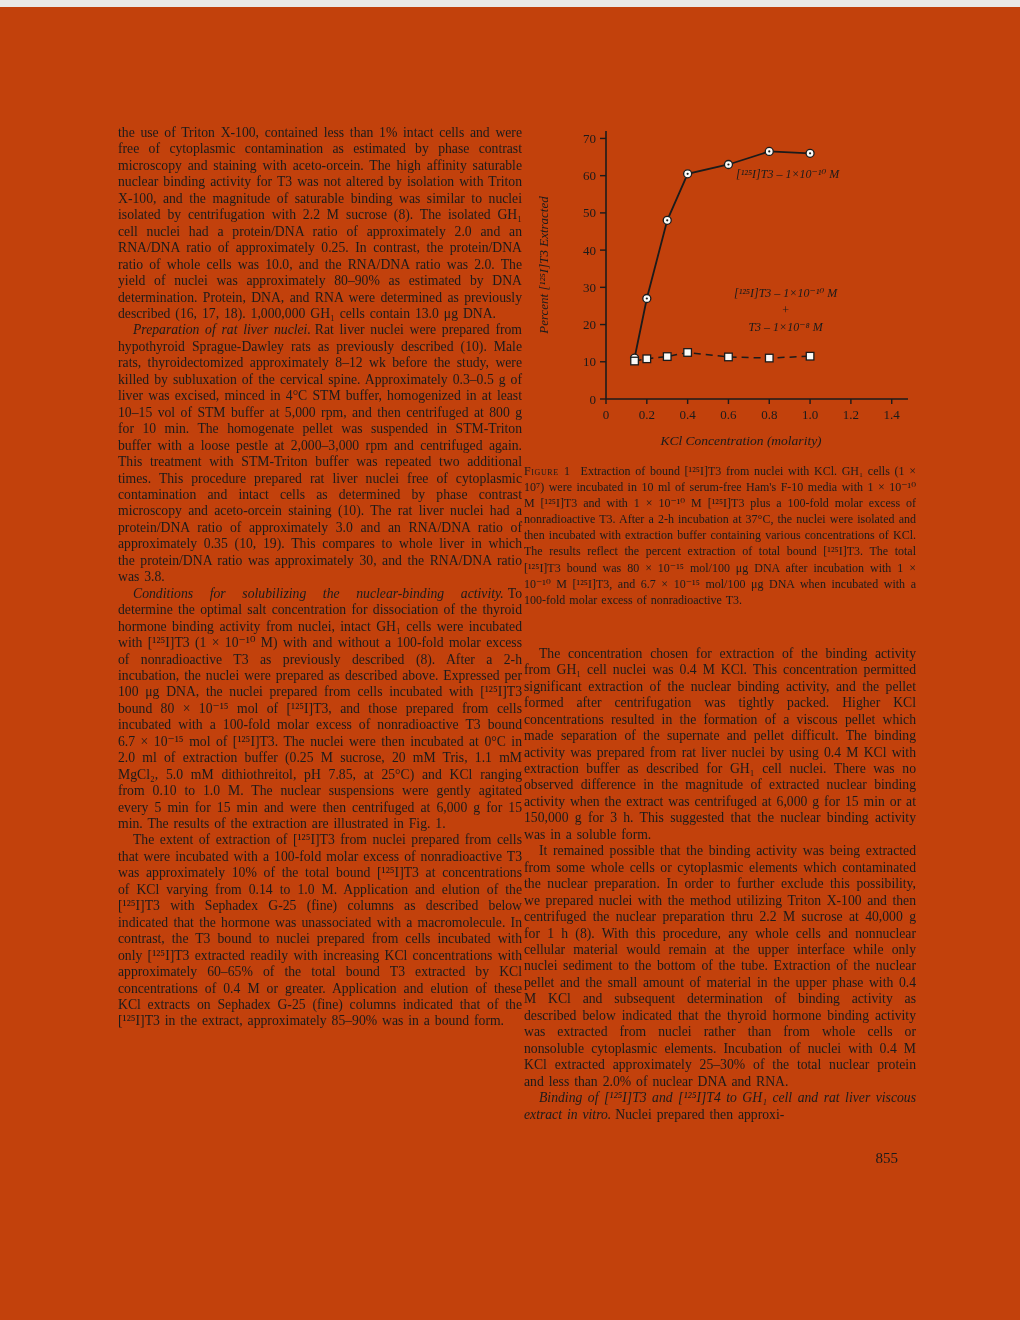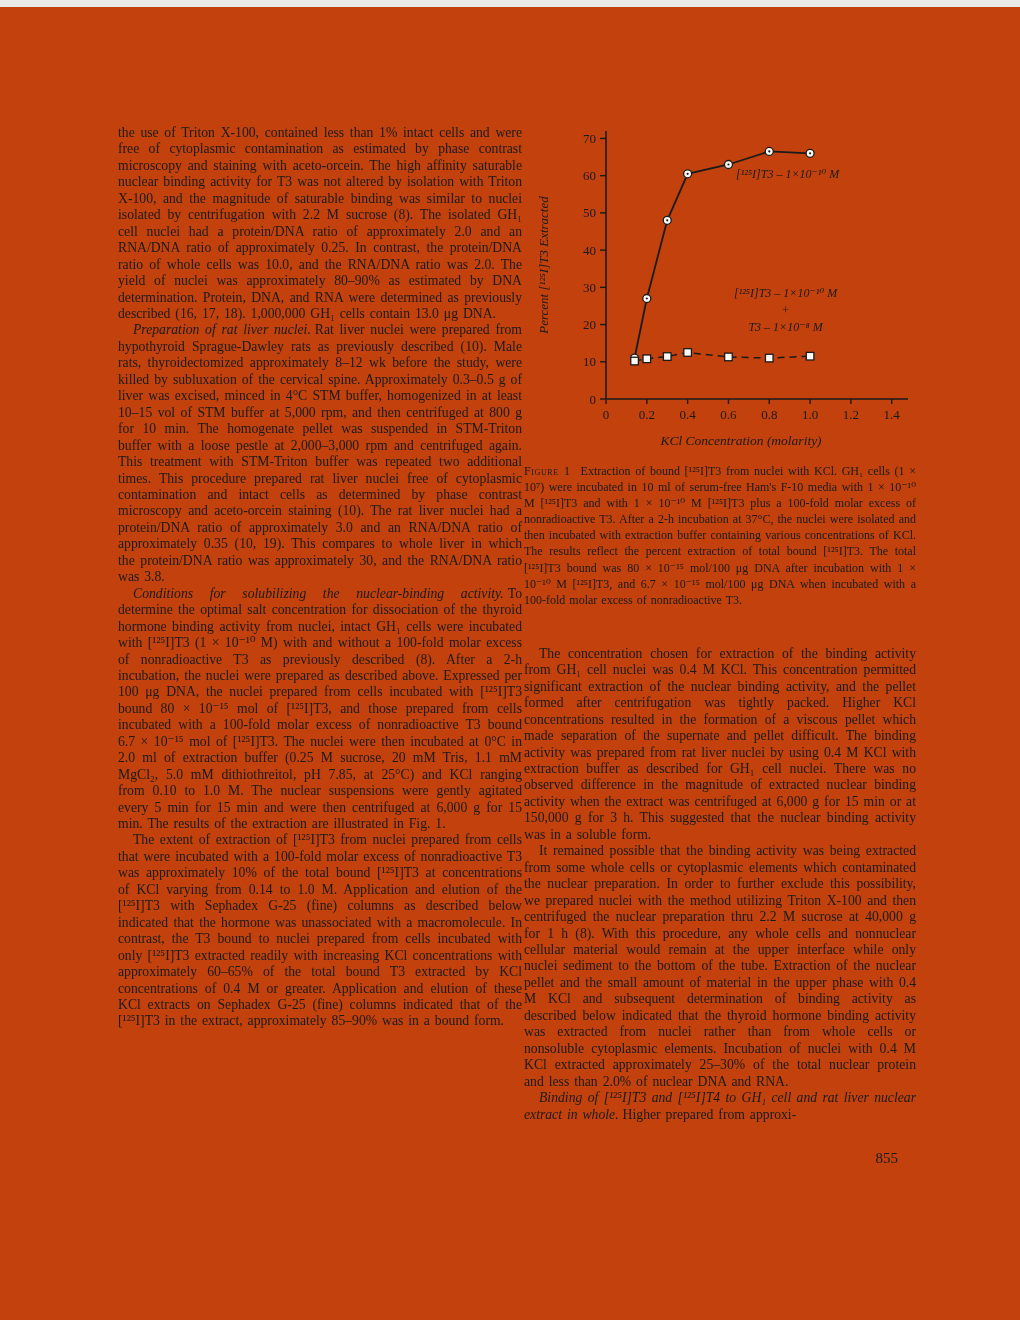--- a/index.html
+++ b/index.html
@@ -139,21 +139,21 @@
           <text x="207" y="328" text-anchor="middle" font-size="13.5px" font-style="italic">KCl Concentration (molarity)</text>
           <text x="14" y="148" text-anchor="middle" font-size="13px" font-style="italic" transform="rotate(-90 14 148)">Percent [¹²⁵I]T3 Extracted</text>
         </svg>
     </div>
     <div class="caption">
       <span class="figlabel">Figure 1</span><span>Extraction of bound [¹²⁵I]T3 from nuclei with KCl. GH₁ cells (1 × 10⁷) were incubated in 10 ml of serum-free Ham's F-10 media with 1 × 10⁻¹⁰ M [¹²⁵I]T3 and with 1 × 10⁻¹⁰ M [¹²⁵I]T3 plus a 100-fold molar excess of nonradioactive T3. After a 2-h incubation at 37°C, the nuclei were isolated and then incubated with extraction buffer containing various concentrations of KCl. The results reflect the percent extraction of total bound [¹²⁵I]T3. The total [¹²⁵I]T3 bound was 80 × 10⁻¹⁵ mol/100 μg DNA after incubation with 1 × 10⁻¹⁰ M [¹²⁵I]T3, and 6.7 × 10⁻¹⁵ mol/100 μg DNA when incubated with a 100-fold molar excess of nonradioactive T3.</span>
     </div>
     <div class="right-paras body-text">
       <p class="indent"><span class="lead"></span><span>The concentration chosen for extraction of the binding activity from GH₁ cell nuclei was 0.4 M KCl. This concentration permitted significant extraction of the nuclear binding activity, and the pellet formed after centrifugation was tightly packed. Higher KCl concentrations resulted in the formation of a viscous pellet which made separation of the supernate and pellet difficult. The binding activity was prepared from rat liver nuclei by using 0.4 M KCl with extraction buffer as described for GH₁ cell nuclei. There was no observed difference in the magnitude of extracted nuclear binding activity when the extract was centrifuged at 6,000 g for 15 min or at 150,000 g for 3 h. This suggested that the nuclear binding activity was in a soluble form.</span></p>
       <p class="indent"><span class="lead"></span><span>It remained possible that the binding activity was being extracted from some whole cells or cytoplasmic elements which contaminated the nuclear preparation. In order to further exclude this possibility, we prepared nuclei with the method utilizing Triton X-100 and then centrifuged the nuclear preparation thru 2.2 M sucrose at 40,000 g for 1 h (8). With this procedure, any whole cells and nonnuclear cellular material would remain at the upper interface while only nuclei sediment to the bottom of the tube. Extraction of the nuclear pellet and the small amount of material in the upper phase with 0.4 M KCl and subsequent determination of binding activity as described below indicated that the thyroid hormone binding activity was extracted from nuclei rather than from whole cells or nonsoluble cytoplasmic elements. Incubation of nuclei with 0.4 M KCl extracted approximately 25–30% of the total nuclear protein and less than 2.0% of nuclear DNA and RNA.</span></p>
-      <p class="indent"><span class="lead">Binding of [¹²⁵I]T3 and [¹²⁵I]T4 to GH₁ cell and rat liver nuclear extract in whole.</span><span>Higher prepared from approxi-</span></p>
+      <p class="indent"><span class="lead">Binding of [¹²⁵I]T3 and [¹²⁵I]T4 to GH₁ cell and rat liver viscous extract in vitro.</span><span>Nuclei prepared then approxi-</span></p>
     </div>
   </div>
 
   <div class="footer">
     <span class="footer-page">855</span>
   </div>
 
 </div>
 
 </body></html>

